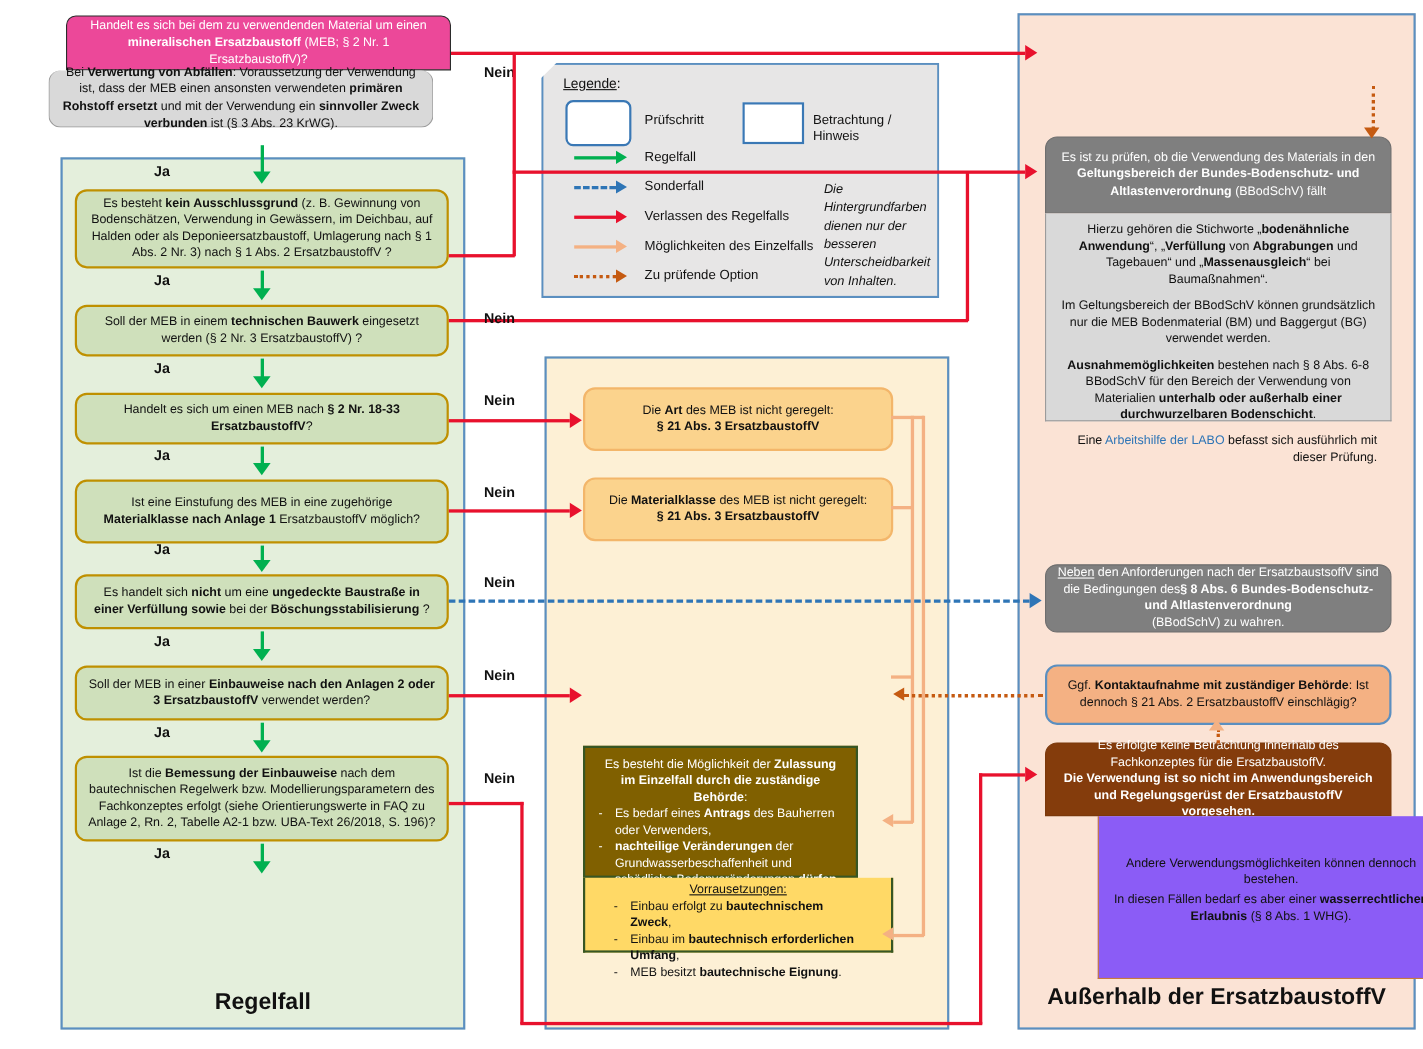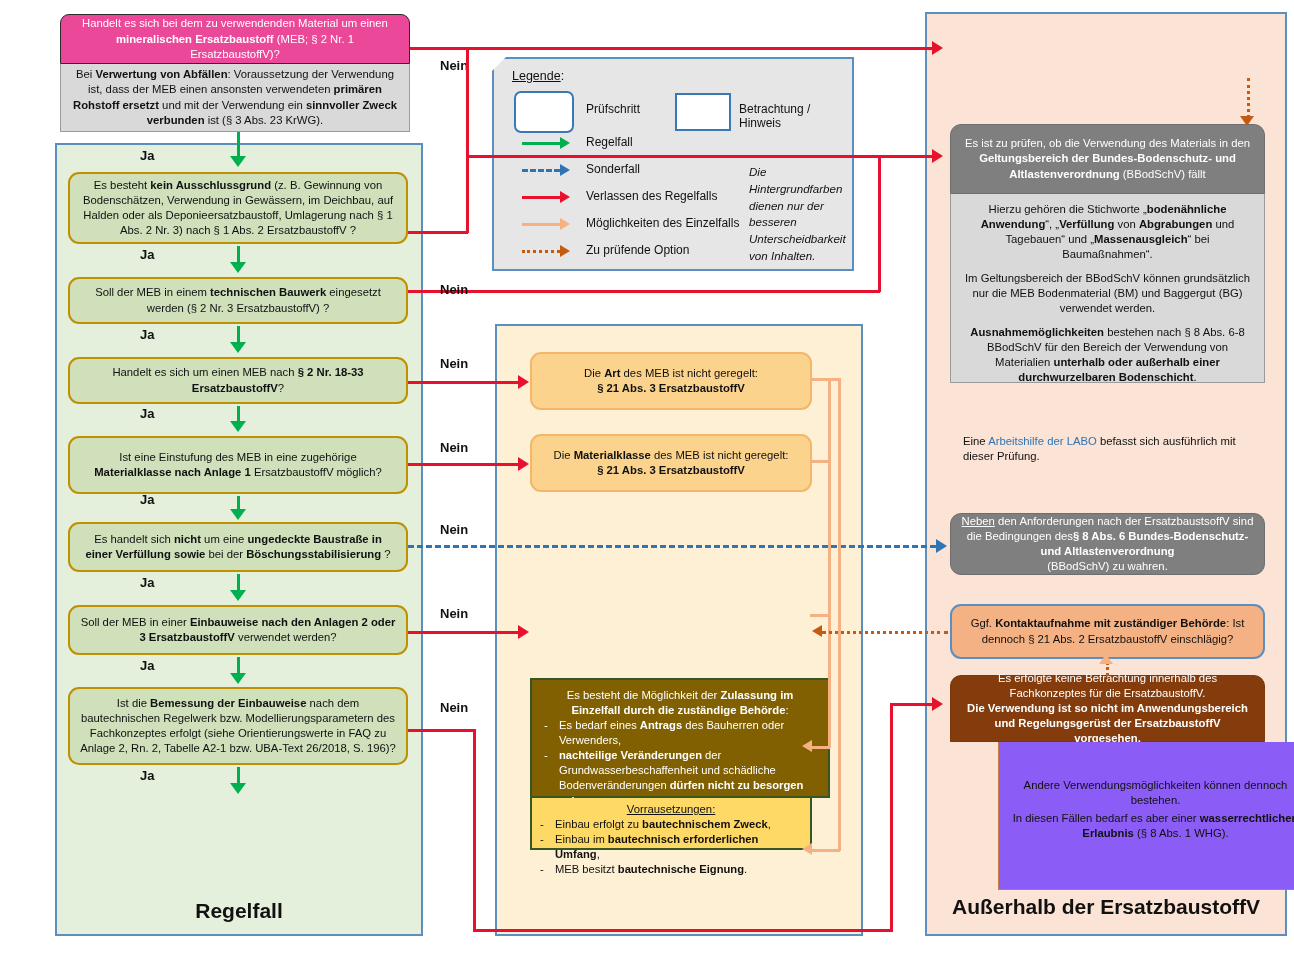--- a/index.html
+++ b/index.html
@@ -82,21 +82,21 @@
 
 <div class="stage">
 
   <div class="abs colframe col-regel"></div>
   <div class="abs colframe col-einzel"></div>
   <div class="abs colframe col-ausser"></div>
 
   <div class="abs node n-head-dark" style="left:60px;top:14px;width:350px;height:50px;">
     <div><span id="hdrq">Handelt es sich bei dem zu verwendenden Material um einen <b>mineralischen Ersatzbaustoff</b> (MEB; § 2 Nr. 1 ErsatzbaustoffV)?</span></div>
   </div>
-  <div class="abs node n-head-light" style="left:60px;top:64px;width:350px;height:68px;">
+  <div class="abs node n-head-light" style="left:44px;top:64px;width:350px;height:52px;border-radius:11px;">
     <div id="hdrn">Bei <b>Verwertung von Abfällen</b>: Voraussetzung der Verwendung ist, dass der MEB einen ansonsten verwendeten <b>primären Rohstoff ersetzt</b> und mit der Verwendung ein <b>sinnvoller Zweck verbunden</b> ist (§ 3 Abs. 23 KrWG).</div>
   </div>
 
   <div class="abs legend">
     <div class="lgtitle"><u><span>Legende</span></u>:</div>
     <div class="lgbox1"></div>
     <div class="lglabel" style="left:92px;top:43px;">Prüfschritt</div>
     <div class="lgbox2"></div>
     <div class="lglabel" style="left:245px;top:43px;">Betrachtung / Hinweis</div>
 
@@ -147,35 +147,35 @@
   <div class="coltitle" style="left:55px;top:899px;width:368px;">Regelfall</div>
 
   <div class="abs node n-orange" style="left:530px;top:352px;width:282px;height:58px;" id="ef0">
       <div>Die <b>Art</b> des MEB ist nicht geregelt:</div>
       <div><b>§ 21 Abs. 3 ErsatzbaustoffV</b></div>
     </div>
   <div class="abs node n-orange" style="left:530px;top:434px;width:282px;height:58px;" id="ef1">
       <div>Die <b>Materialklasse</b> des MEB ist nicht geregelt:</div>
       <div><b>§ 21 Abs. 3 ErsatzbaustoffV</b></div>
     </div>
-  <div class="abs node n-olive" style="left:530px;top:678px;width:300px;height:120px;padding:8px 12px;justify-content:flex-start;" id="efbox">
+  <div class="abs node n-olive" style="left:530px;top:678px;width:250px;height:120px;padding:8px 12px;justify-content:flex-start;" id="efbox">
       <div style="text-align: center;">Es besteht die Möglichkeit der <b>Zulassung im Einzelfall durch die zuständige Behörde</b>:</div>
       <div style="height: 8px;"></div>
       <div class="listblk">
         <div class="bullet">
           <span class="bx">-</span>
           <span>Es bedarf eines <b>Antrags</b> des Bauherren oder Verwenders,</span>
         </div>
         <div class="bullet">
           <span class="bx">-</span>
           <span><b>nachteilige Veränderungen</b> der Grundwasserbeschaffenheit und schädliche Bodenveränderungen <b>dürfen nicht zu besorgen sein</b>.</span>
         </div>
       </div>
     </div>
-  <div class="abs node n-yellow" style="left:530px;top:798px;width:282px;height:52px;padding:4px 8px;justify-content:flex-start;" id="efvor">
+  <div class="abs node n-yellow" style="left:530px;top:798px;width:282px;height:68px;padding:4px 26px;justify-content:flex-start;" id="efvor">
       <div style="text-align: center;"><u>Vorrausetzungen:</u></div>
       <div class="listblk">
         <div class="bullet">
           <span class="bx">-</span>
           <span>Einbau erfolgt zu <b>bautechnischem Zweck</b>,</span>
         </div>
         <div class="bullet">
           <span class="bx">-</span>
           <span>Einbau im <b>bautechnisch erforderlichen Umfang</b>,</span>
         </div>
@@ -186,21 +186,21 @@
       </div>
     </div>
 
   <div class="abs node n-gray-top" style="left:950px;top:124px;width:315px;height:70px;" id="ab1">
       <div>Es ist zu prüfen, ob die Verwendung des Materials in den <b>Geltungsbereich der Bundes-Bodenschutz- und Altlastenverordnung</b> (BBodSchV) fällt</div>
     </div>
   <div class="abs node n-graylt" style="left:950px;top:194px;width:315px;height:189px;padding:8px 12px;justify-content:flex-start;" id="ab2">
       <div style="text-align: center; margin-bottom: 9px;">Hierzu gehören die Stichworte „<b>bodenähnliche Anwendung</b>“, „<b>Verfüllung</b> von <b>Abgrabungen</b> und Tagebauen“ und „<b>Massenausgleich</b>“ bei Baumaßnahmen“.</div>
       <div style="text-align: center; margin-bottom: 9px;">Im Geltungsbereich der BBodSchV können grundsätzlich nur die MEB Bodenmaterial (BM) und Baggergut (BG) verwendet werden.</div>
       <div style="text-align: center; margin-bottom: 9px;"><b>Ausnahmemöglichkeiten</b> bestehen nach § 8 Abs. 6-8 BBodSchV für den Bereich der Verwendung von Materialien <b>unterhalb oder außerhalb einer durchwurzelbaren Bodenschicht</b>.</div>
-      <div style="text-align: left; margin-top: 40px;">Eine <span class="link">Arbeitshilfe der LABO</span> befasst sich ausführlich mit dieser Prüfung.</div>
+      <div style="text-align: right;">Eine <span class="link">Arbeitshilfe der LABO</span> befasst sich ausführlich mit dieser Prüfung.</div>
     </div>
   <div class="abs node n-gray" style="left:950px;top:513px;width:315px;height:62px;" id="ab3">
       <div><u>Neben</u> den Anforderungen nach der ErsatzbaustsoffV sind die Bedingungen des<b>§ 8 Abs. 6 Bundes-Bodenschutz- und Altlastenverordnung</b><br> (BBodSchV) zu wahren.</div>
     </div>
   <div class="abs node n-peach" style="left:950px;top:604px;width:315px;height:55px;" id="ab4">
       <div>Ggf. <b>Kontaktaufnahme mit zuständiger Behörde</b>: Ist dennoch § 21 Abs. 2 ErsatzbaustoffV einschlägig?</div>
     </div>
   <div class="abs node n-brown-r" style="left:950px;top:675px;width:315px;height:67px;" id="ab5">
       <div>Es erfolgte keine Betrachtung innerhalb des Fachkonzeptes für die ErsatzbaustoffV.</div>
       <div style="height: 6px;"></div>

